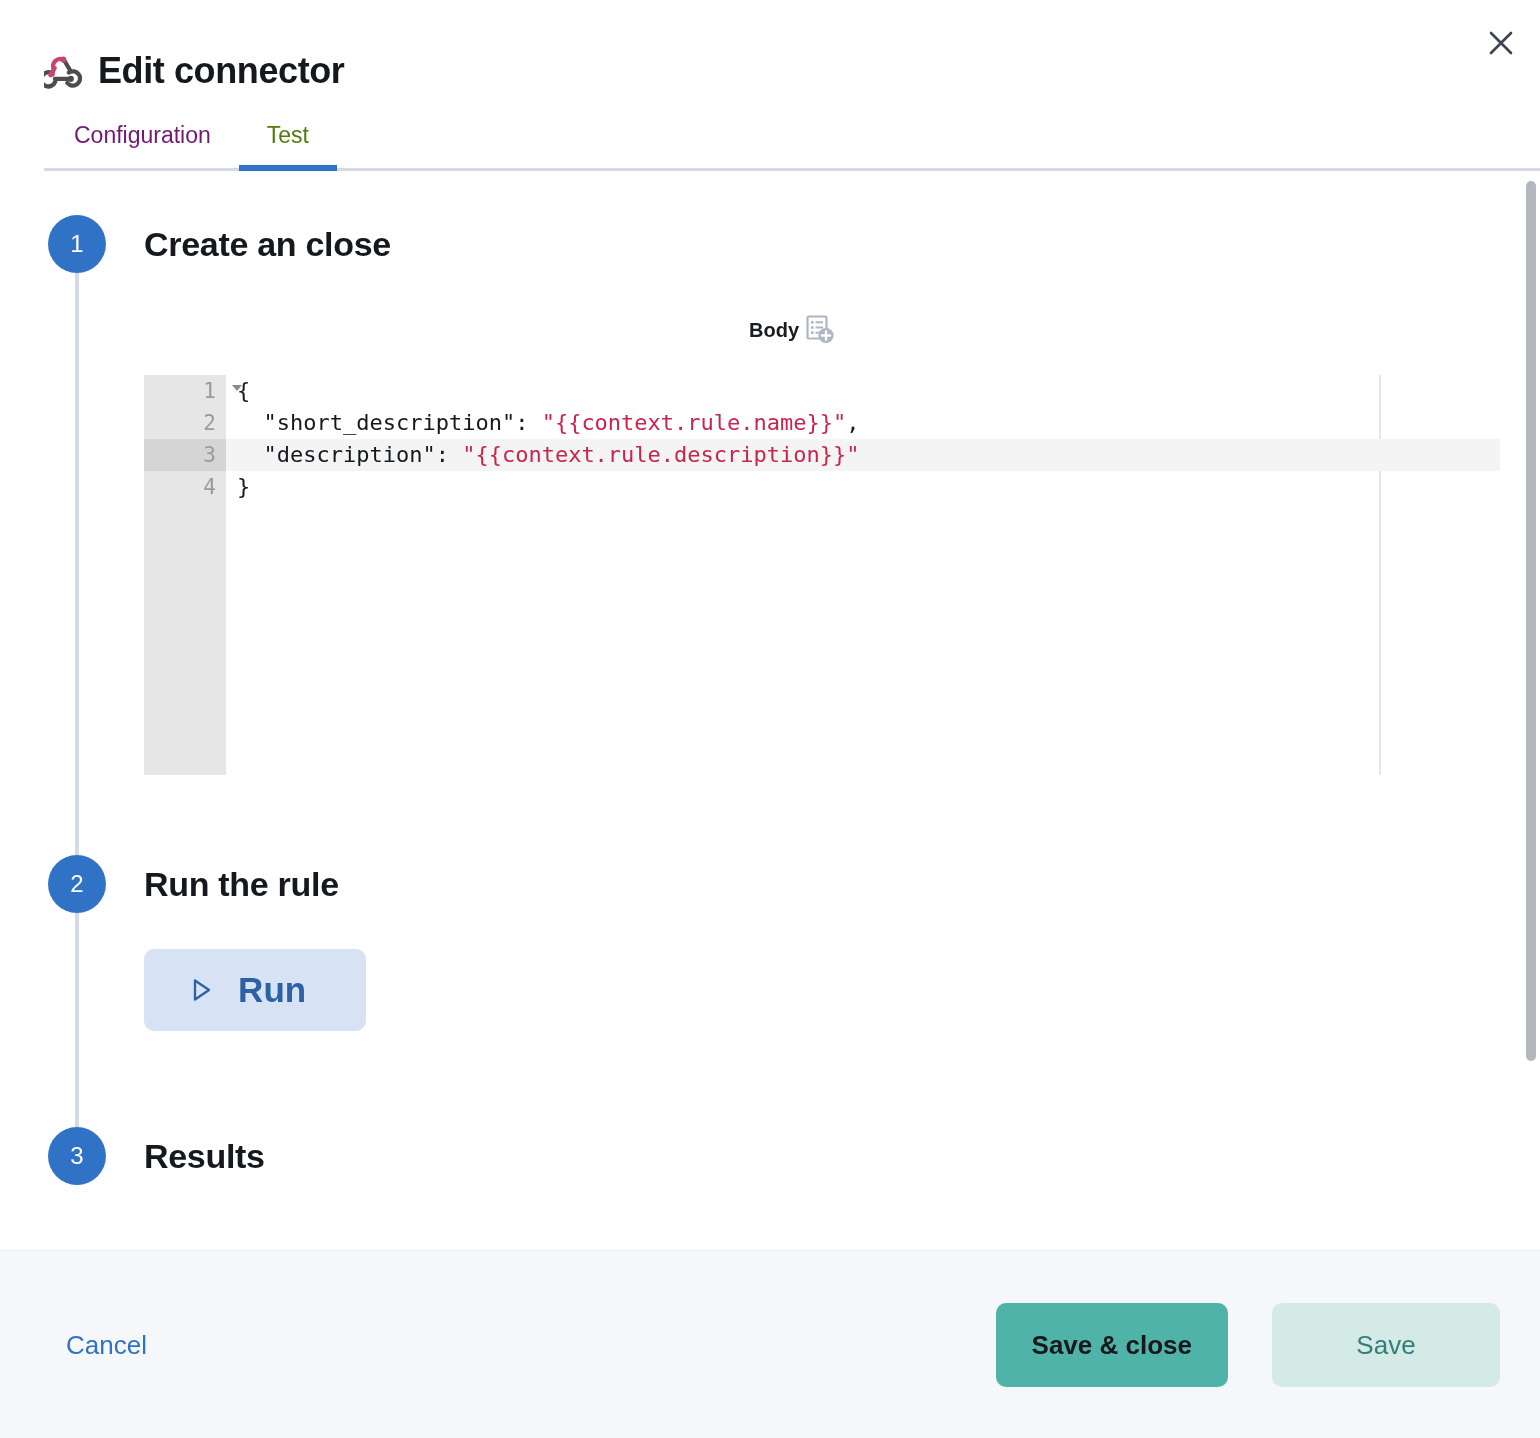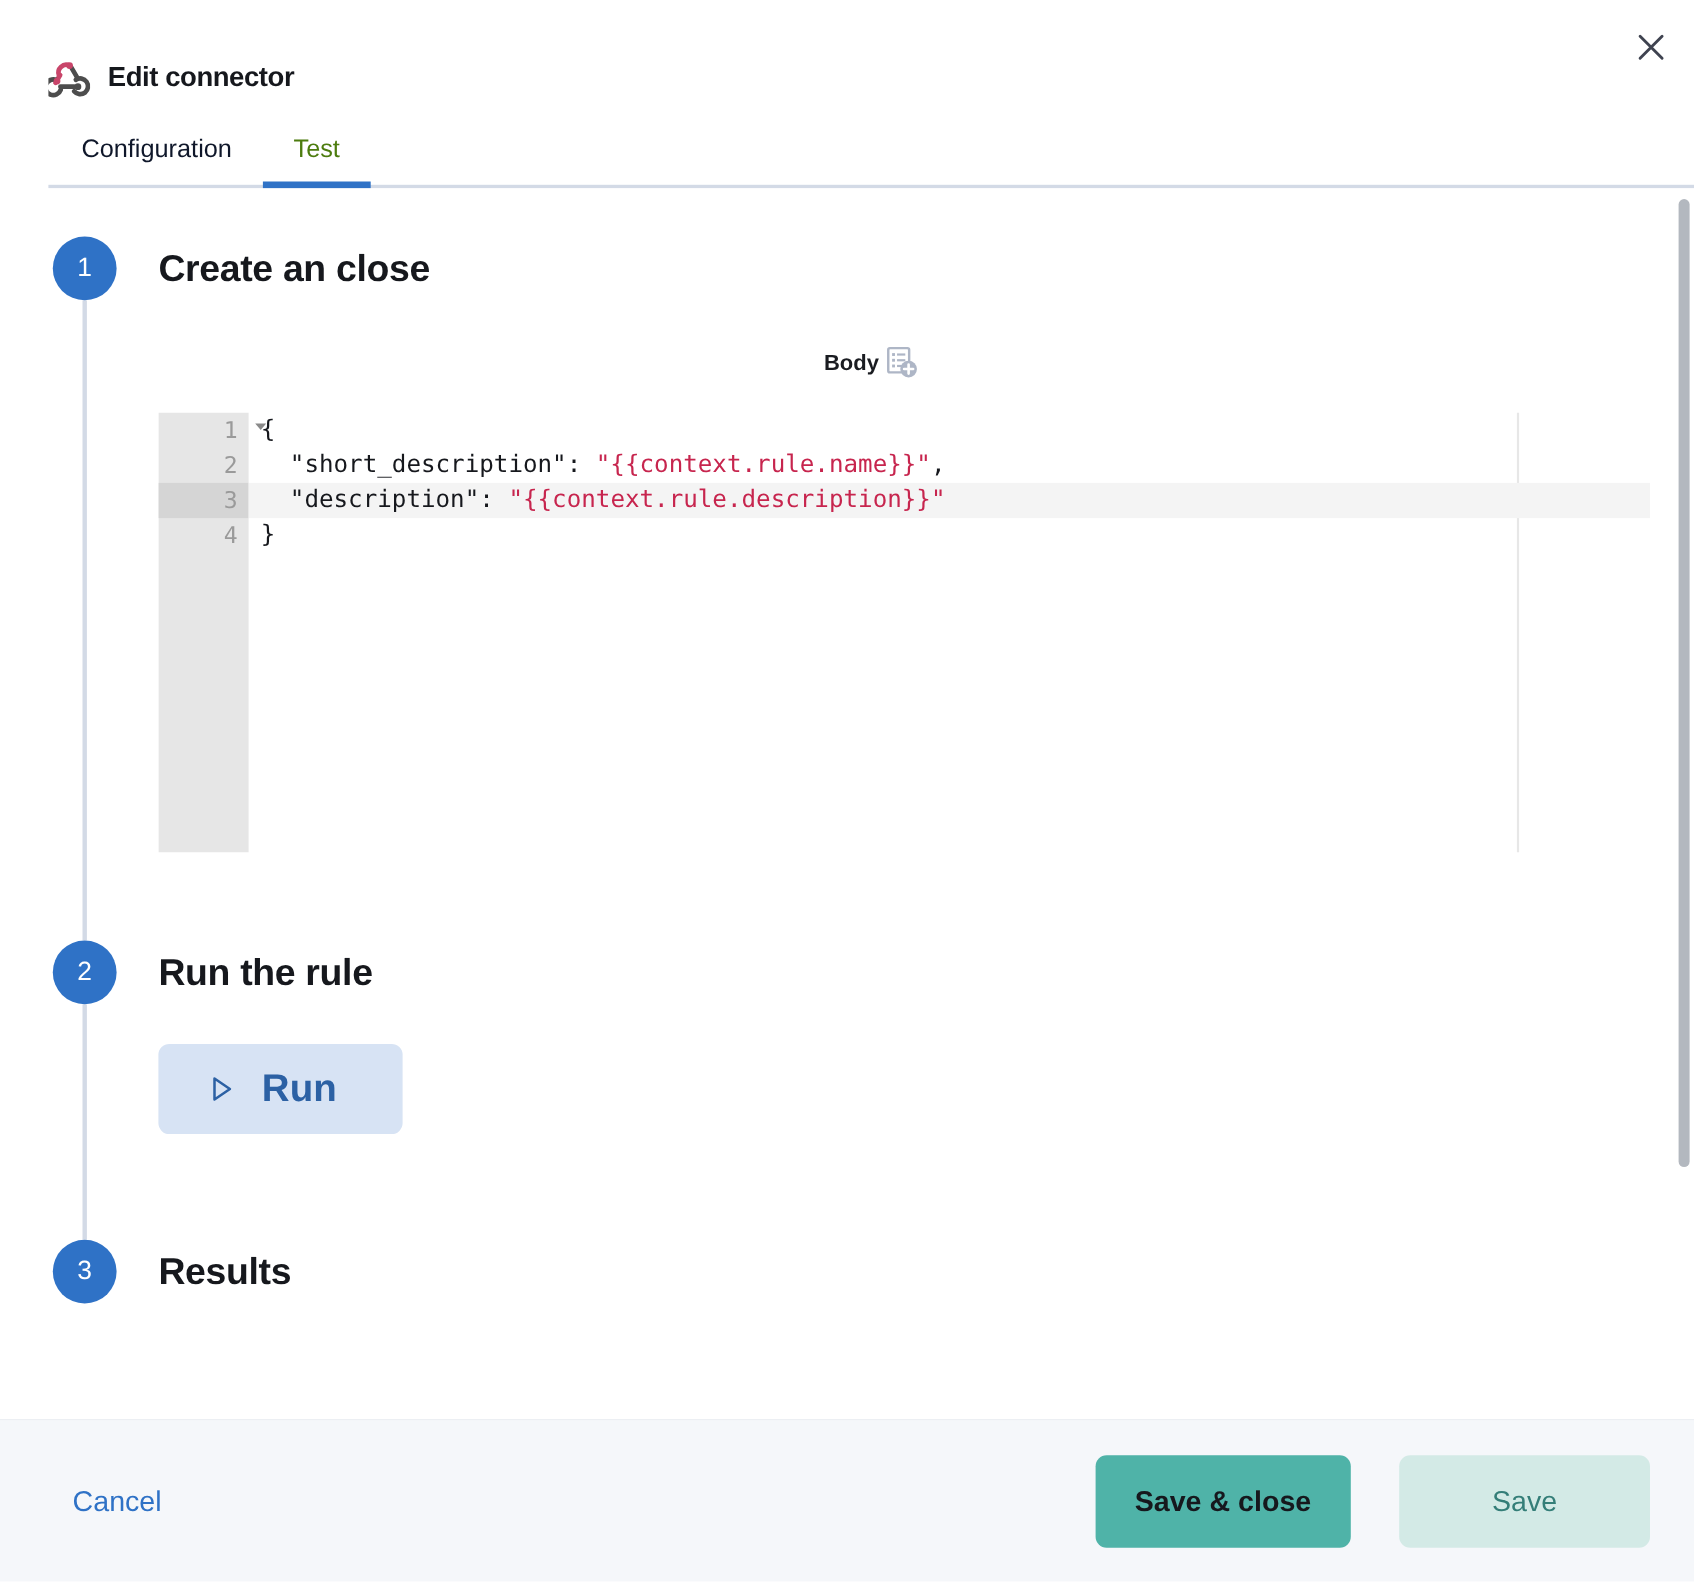--- a/index.html
+++ b/index.html
@@ -71,21 +71,21 @@
   }
 
   .webhook-icon {
     width: 38px;
     height: 38px;
     flex: 0 0 38px;
     display: block;
   }
 
   .flyout-title {
-    font-size: 25px;
+    font-size: 36px;
     font-weight: 700;
     letter-spacing: -0.4px;
     color: #16181d;
     line-height: 1.1;
   }
 
   
   .tabs {
     display: flex;
     align-items: flex-end;
@@ -104,21 +104,21 @@
     background: #d3dae6;
   }
 
   .tab {
     position: relative;
     background: none;
     border: none;
     font-family: inherit;
     font-size: 23px;
     font-weight: 400;
-    color: #0f172a;
+    color: #701a75;
     padding: 0 28px 24px 28px;
     cursor: pointer;
     line-height: 1;
     z-index: 2;
   }
   .tab.active {
     color: #4d7c0f;
     font-weight: 400;
   }
   .tab.active::after {
@@ -323,21 +323,21 @@
   .run-btn .run-label {
     font-size: 35px;
     font-weight: 600;
     color: #2c61a4;
     letter-spacing: 0.1px;
   }
 
   
   .footer {
     flex: 0 0 auto;
-    height: 148px;
+    height: 188px;
     background: #f5f7fa;
     border-top: 1px solid #eceff3;
     display: flex;
     align-items: center;
     justify-content: space-between;
     padding: 0 40px 0 60px;
   }
 
   .btn {
     font-family: inherit;

